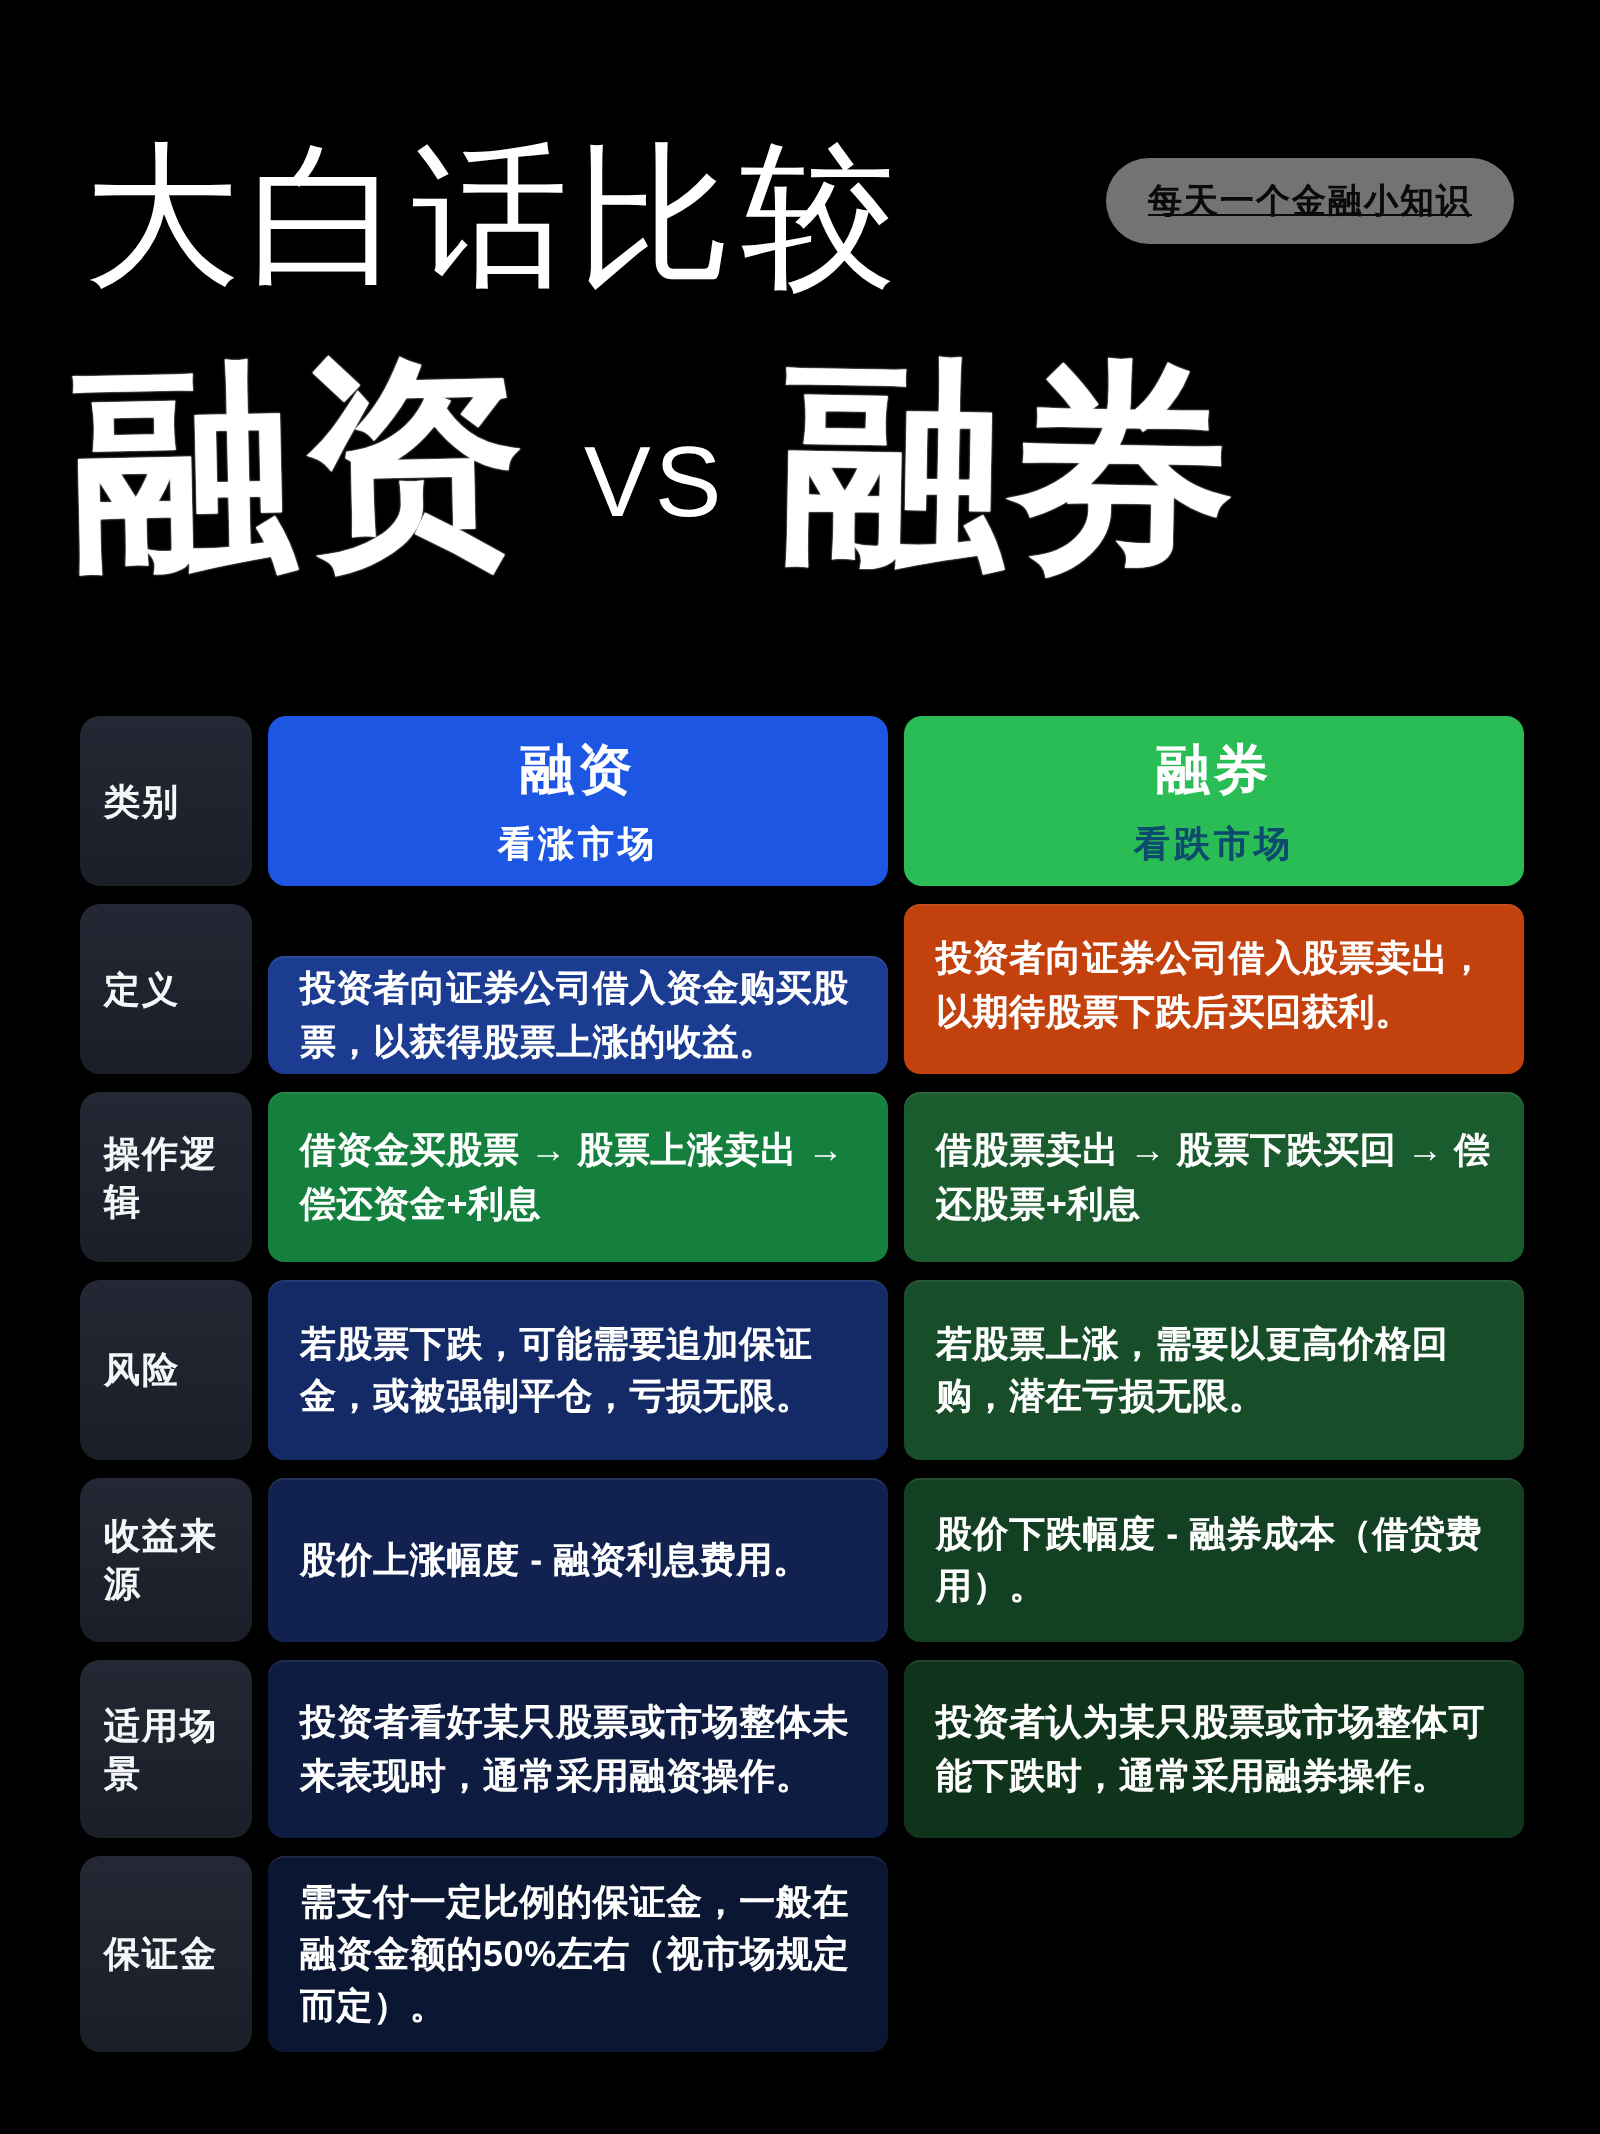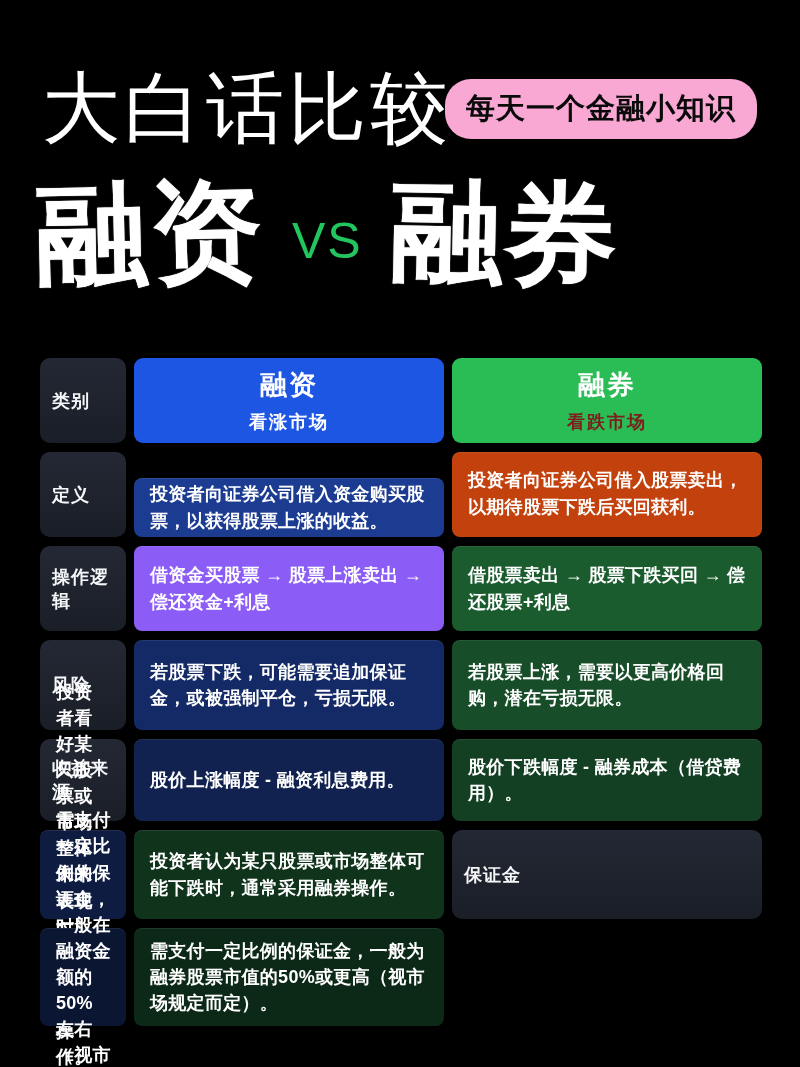--- a/index.html
+++ b/index.html
@@ -20,28 +20,29 @@
     font-size: 78px;
     font-weight: 100;
     letter-spacing: 4px;
     color: #ffffff;
     line-height: 1.2;
     white-space: nowrap;
   }
   .badge {
     position: absolute;
     right: 43px; top: 79px;
-    background: #f9a8d4;
+    background: #737373;
     color: #0a0a0a;
-    font-size: 29px;
+    font-size: 17px;
     font-weight: 800;
     padding: 10px 21px;
     border-radius: 26px;
     white-space: nowrap;
     letter-spacing: 1px;
+    text-decoration: underline;
   }
   .title-line {
     position: absolute;
     left: 36px; top: 168px;
     height: 132px;
     display: flex;
     align-items: center;
     gap: 28px;
     white-space: nowrap;
   }
@@ -52,21 +53,21 @@
     line-height: 1;
     text-shadow: 0 0 1px #fff;
   }
   .t-big.left  { transform: rotate(-1.2deg); }
   .t-big.right { transform: rotate(1deg); }
   .t-vs {
     font-size: 50px;
     font-weight: 200;
     letter-spacing: 2px;
     margin-top: 14px;
-    color: #22c55e;
+    color: #ffffff;
   }
 
   
   .table {
     position: absolute;
     left: 40px; top: 358px;
     width: 722px;
     display: grid;
     grid-template-columns: 86px 310px 310px;
     grid-template-rows: 85px 85px 85px 90px 82px 89px 98px;
@@ -124,33 +125,33 @@
 
   <div class="table">
 
     <div class="cell label-cell">类别</div>
     <div class="cell col-header" style="background: rgb(30, 86, 228);">
       <div class="col-title">融资</div>
       <div class="col-sub" style="color: #ffffff;">看涨市场</div>
     </div>
     <div class="cell col-header" style="background: rgb(42, 188, 85);">
       <div class="col-title">融券</div>
-      <div class="col-sub" style="color: #7f1d1d;">看跌市场</div>
+      <div class="col-sub" style="color: #0c4a6e;">看跌市场</div>
     </div>
 
     <div class="cell label-cell">定义</div>
     <div class="cell content-cell" style="background: rgb(28, 60, 146); margin-top: 26px;">
         <span>投资者向证券公司借入资金购买股票，以获得股票上涨的收益。</span>
       </div>
     <div class="cell content-cell" style="background: #c2410c; font-family: Liberation Mono, monospace;">
         <span>投资者向证券公司借入股票卖出，以期待股票下跌后买回获利。</span>
       </div>
 
     <div class="cell label-cell">操作逻辑</div>
-    <div class="cell content-cell" style="background: #8b5cf6;">
+    <div class="cell content-cell" style="background: #15803d;">
         <span>借资金买股票 → 股票上涨卖出 → 偿还资金+利息</span>
       </div>
     <div class="cell content-cell" style="background: rgb(27, 92, 47);">
         <span>借股票卖出 → 股票下跌买回 → 偿还股票+利息</span>
       </div>
 
     <div class="cell label-cell">风险</div>
     <div class="cell content-cell" style="background: rgb(20, 42, 102);">
         <span>若股票下跌，可能需要追加保证金，或被强制平仓，亏损无限。</span>
       </div>
@@ -159,29 +160,27 @@
       </div>
 
     <div class="cell label-cell">收益来源</div>
     <div class="cell content-cell" style="background: rgb(17, 34, 81);">
         <span>股价上涨幅度 - 融资利息费用。</span>
       </div>
     <div class="cell content-cell" style="background: rgb(19, 63, 34);">
         <span>股价下跌幅度 - 融券成本（借贷费用）。</span>
       </div>
 
+    <div class="cell label-cell">适用场景</div>
     <div class="cell content-cell" style="background: rgb(14, 28, 65);">
         <span>投资者看好某只股票或市场整体未来表现时，通常采用融资操作。</span>
       </div>
     <div class="cell content-cell" style="background: rgb(16, 51, 28);">
         <span>投资者认为某只股票或市场整体可能下跌时，通常采用融券操作。</span>
       </div>
 
     <div class="cell label-cell">保证金</div>
     <div class="cell content-cell" style="background: rgb(11, 22, 51);">
         <span>需支付一定比例的保证金，一般在融资金额的50%左右（视市场规定而定）。</span>
       </div>
-    <div class="cell content-cell" style="background: rgb(12, 40, 23);">
-        <span>需支付一定比例的保证金，一般为融券股票市值的50%或更高（视市场规定而定）。</span>
-      </div>
 
   </div>
 </div>
 
 </body></html>

